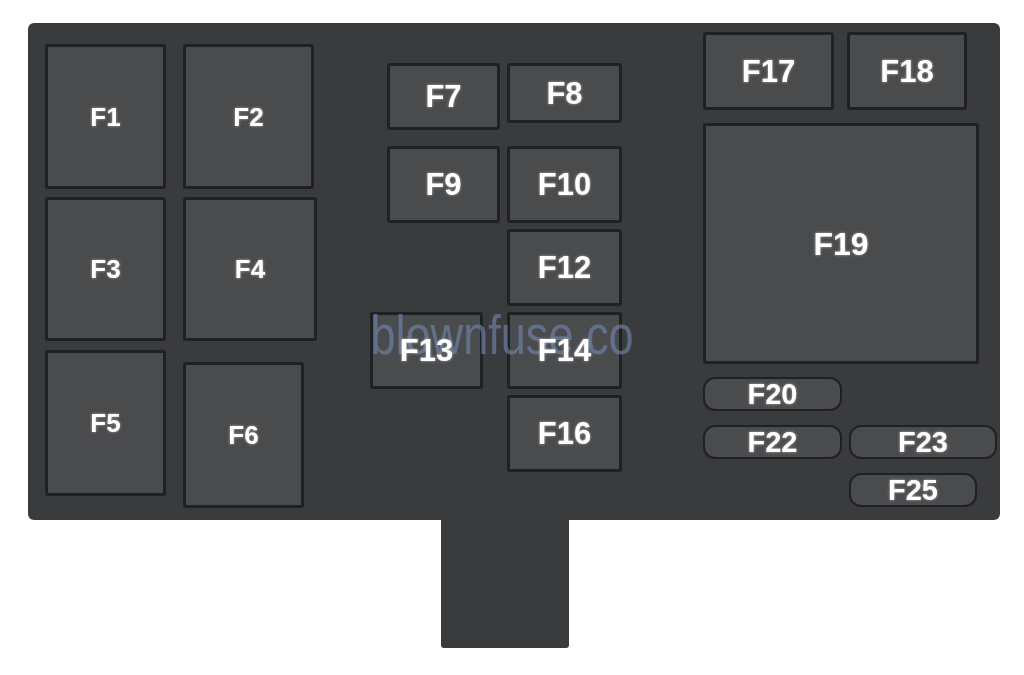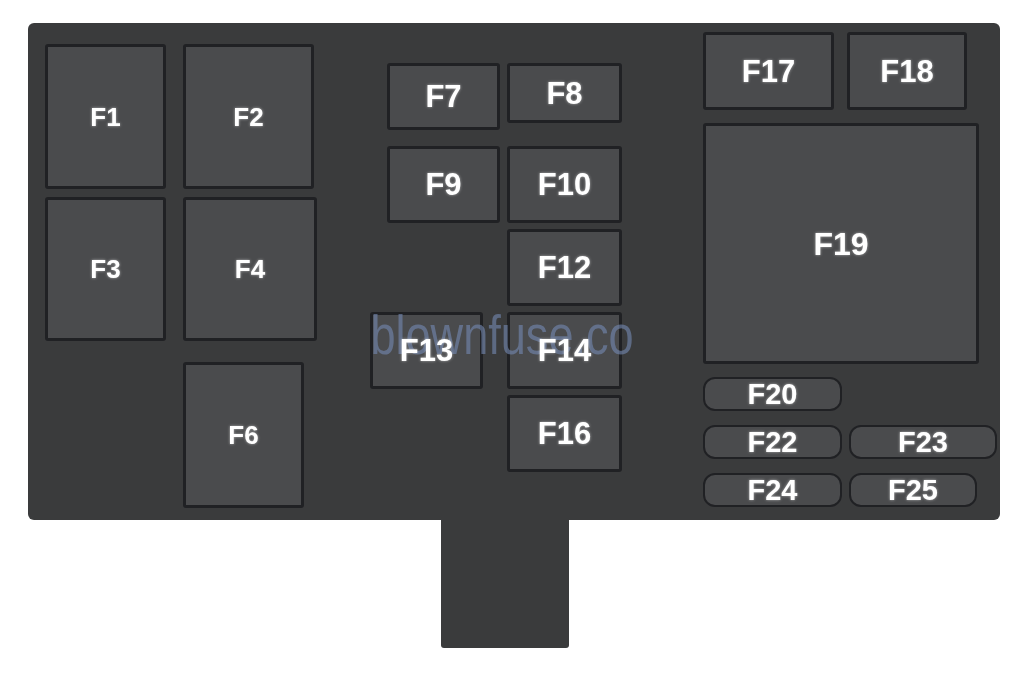--- a/index.html
+++ b/index.html
@@ -84,20 +84,23 @@
     </div>
   <div class="fuse big" style="left:183px;top:44px;width:131px;height:145px">
       <span class="lbl">F2</span>
     </div>
   <div class="fuse big" style="left:45px;top:197px;width:121px;height:144px">
       <span class="lbl">F3</span>
     </div>
   <div class="fuse big" style="left:183px;top:197px;width:134px;height:144px">
       <span class="lbl">F4</span>
     </div>
+  <div class="fuse big" style="left:45px;top:350px;width:121px;height:146px">
+      <span class="lbl">F5</span>
+    </div>
   <div class="fuse big" style="left:183px;top:362px;width:121px;height:146px">
       <span class="lbl">F6</span>
     </div>
 
   <div class="fuse med" style="left:387px;top:63px;width:113px;height:67px">
       <span class="lbl">F7</span>
     </div>
   <div class="fuse med" style="left:507px;top:63px;width:115px;height:60px">
       <span class="lbl">F8</span>
     </div>
@@ -131,22 +134,19 @@
     </div>
   <div class="fuse thin" style="left:703px;top:377px;width:139px;height:34px">
       <span class="lbl">F20</span>
     </div>
   <div class="fuse thin" style="left:703px;top:425px;width:139px;height:34px">
       <span class="lbl">F22</span>
     </div>
   <div class="fuse thin" style="left:849px;top:425px;width:148px;height:34px">
       <span class="lbl">F23</span>
     </div>
-  <div class="fuse thin" style="left:703px;top:473px;width:139px;height:34px">
-      <span class="lbl">F24</span>
-    </div>
   <div class="fuse thin" style="left:849px;top:473px;width:128px;height:34px">
       <span class="lbl">F25</span>
     </div>
 
   <div class="watermark">blownfuse.co</div>
 
 </div>
 
 </body></html>

